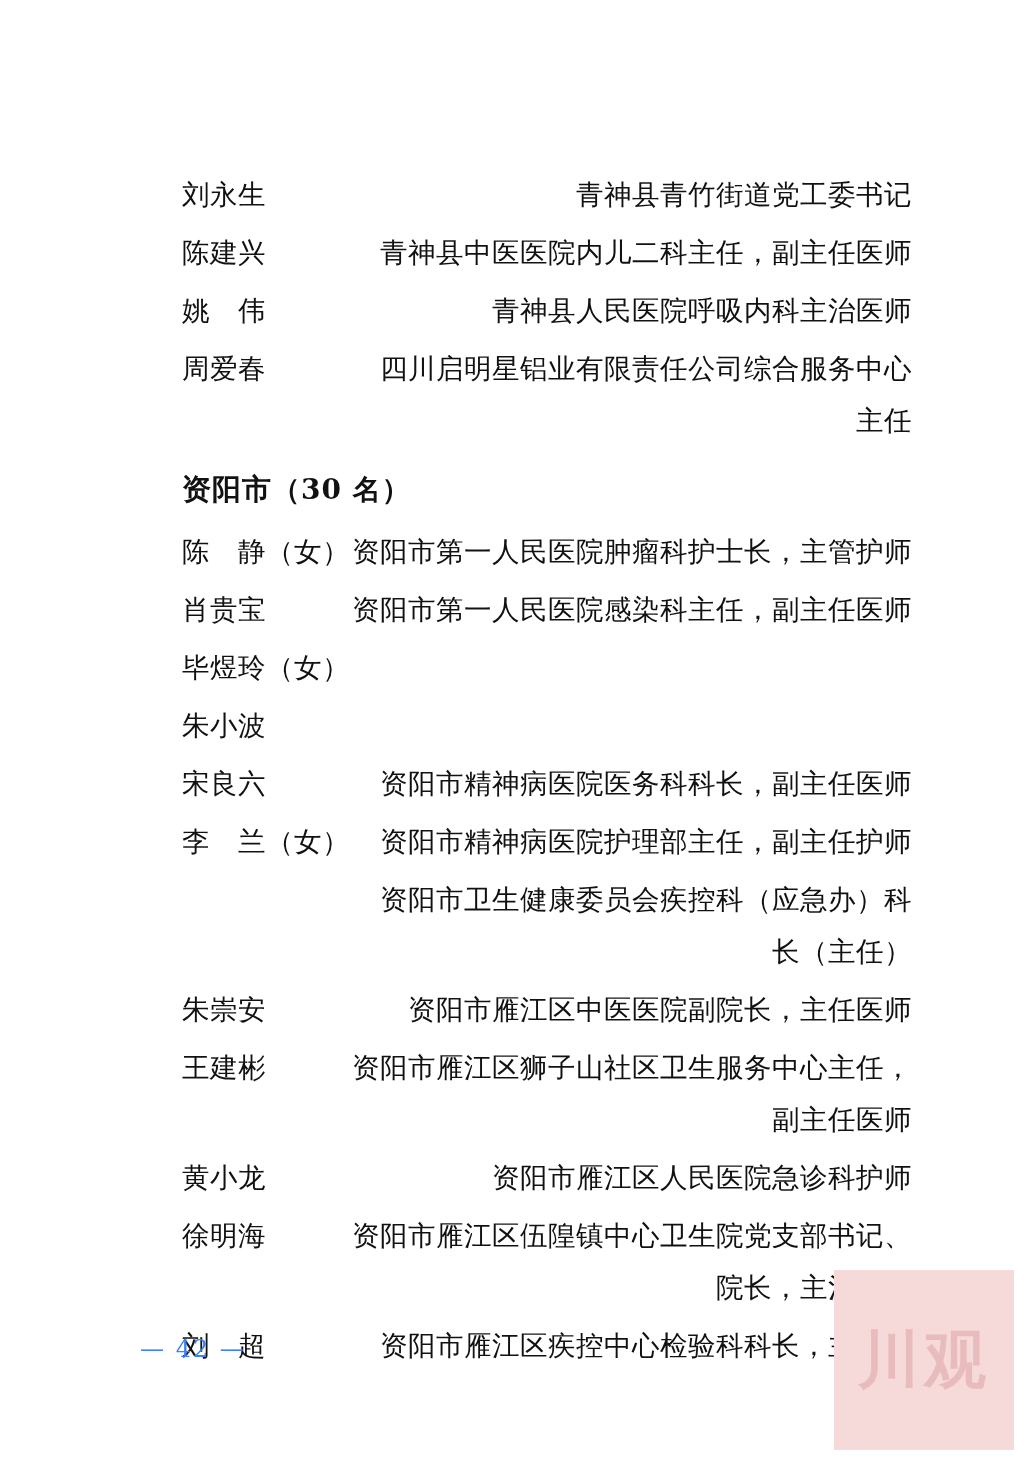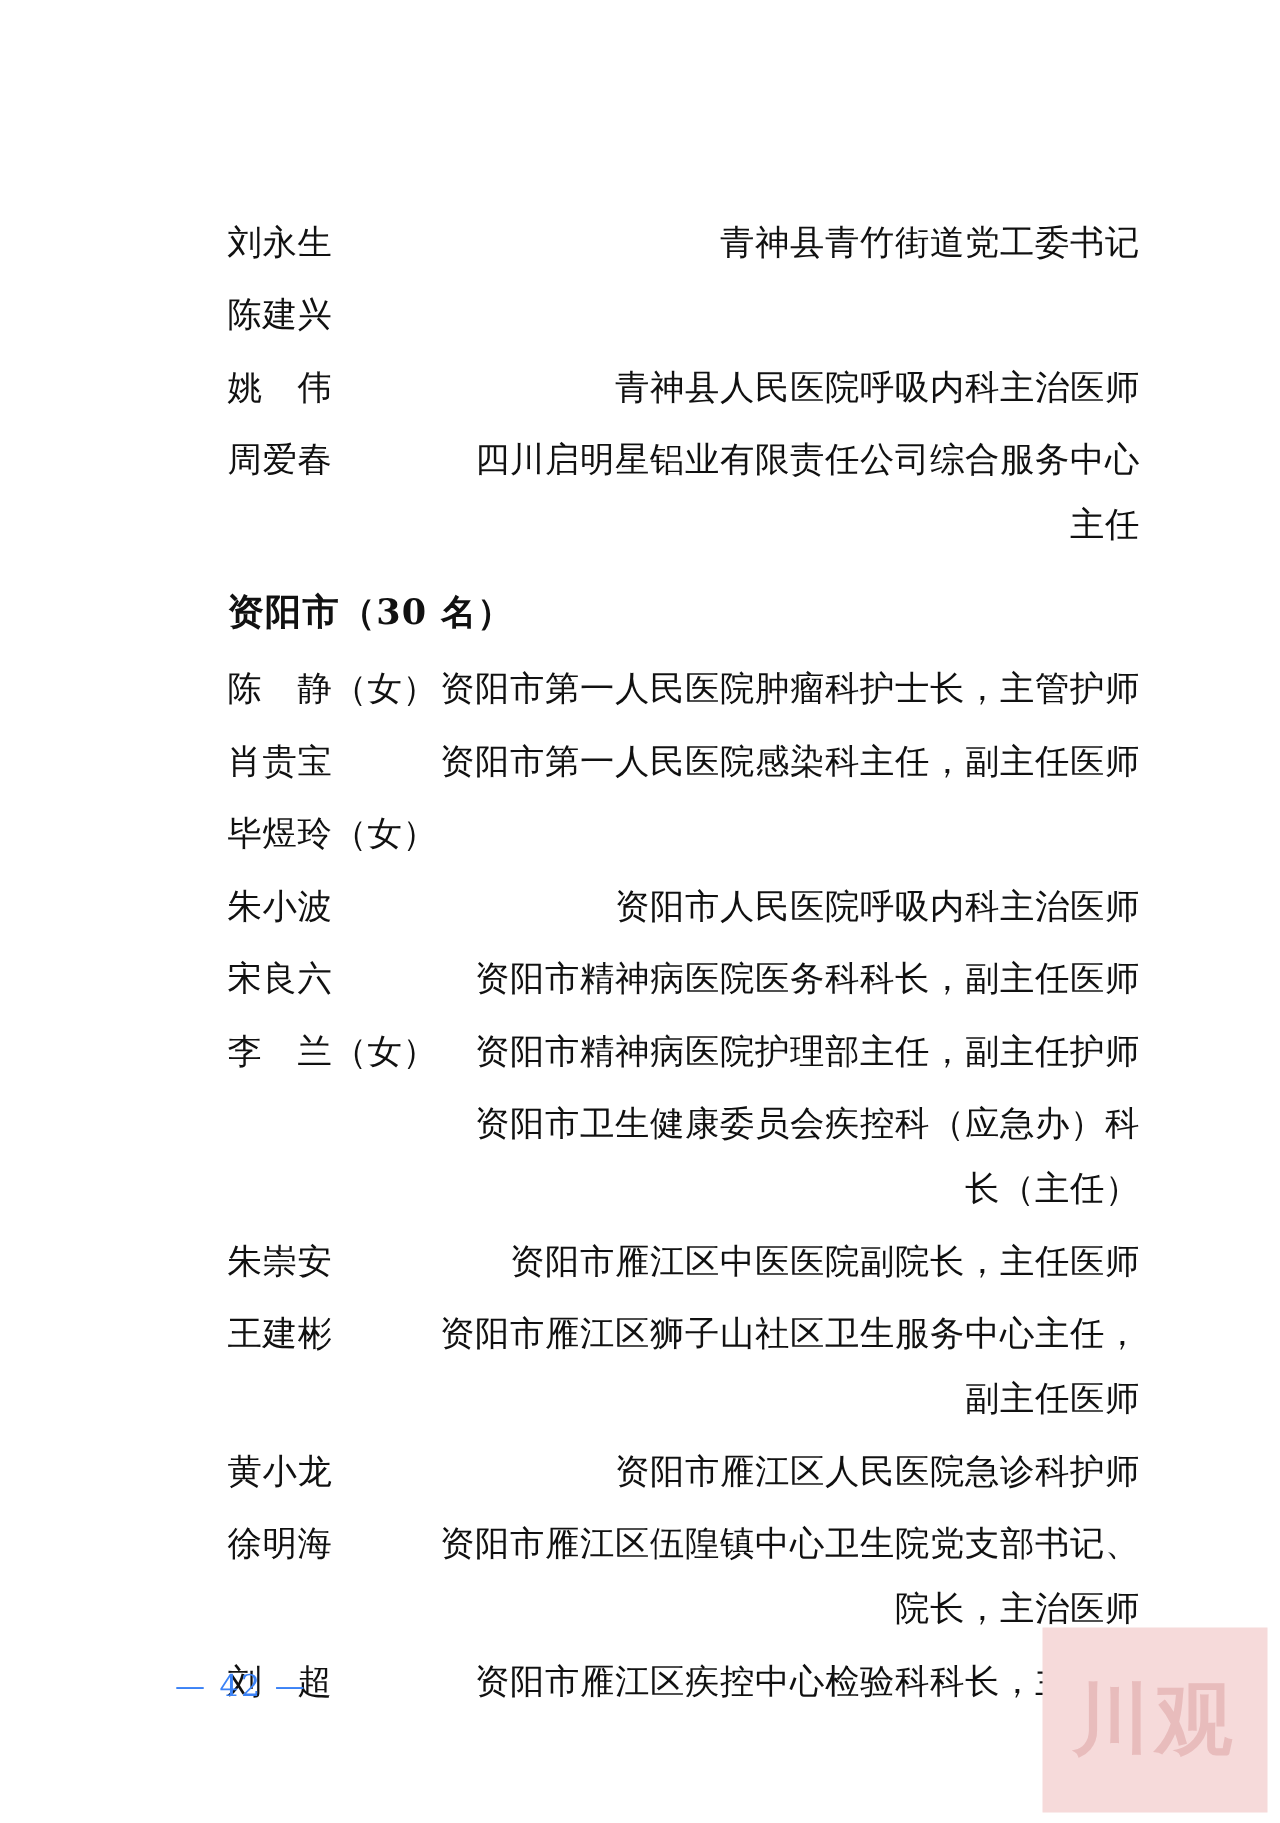--- a/index.html
+++ b/index.html
@@ -75,21 +75,21 @@
     font-size: 24px;
     letter-spacing: 2px;
     color: #3b82f6;
   }
 
   .watermark {
     position: absolute;
     right: 10px;
     bottom: 8px;
     width: 180px;
-    height: 148px;
+    height: 180px;
     background: #f6dada;
     display: flex;
     align-items: center;
     justify-content: center;
   }
   .watermark .wm-text {
     font-size: 62px;
     color: #e8bcbc;
     font-family: "DejaVu Serif", "Liberation Serif", serif;
     letter-spacing: 4px;
@@ -107,20 +107,23 @@
 
       <div class="entry">
         <span class="name">刘永生</span>
         <span class="desc">
           <span>青神县青竹街道党工委书记</span>
         </span>
       </div>
 
       <div class="entry">
         <span class="name">陈建兴</span>
+        <span class="desc">
+          <span>青神县中医医院内儿二科主任，副主任医师</span>
+        </span>
       </div>
 
       <div class="entry">
         <span class="name">姚　伟</span>
         <span class="desc">
           <span>青神县人民医院呼吸内科主治医师</span>
         </span>
       </div>
 
       <div class="entry">
@@ -152,23 +155,20 @@
           <span>资阳市第一人民医院感染科主任，副主任医师</span>
         </span>
       </div>
 
       <div class="entry">
         <span class="name">毕煜玲（女）</span>
       </div>
 
       <div class="entry">
         <span class="name">朱小波</span>
-        <span class="desc">
-          <span>资阳市人民医院呼吸内科主治医师</span>
-        </span>
       </div>
 
       <div class="entry">
         <span class="name">宋良六</span>
         <span class="desc">
           <span>资阳市精神病医院医务科科长，副主任医师</span>
         </span>
       </div>
 
       <div class="entry">

